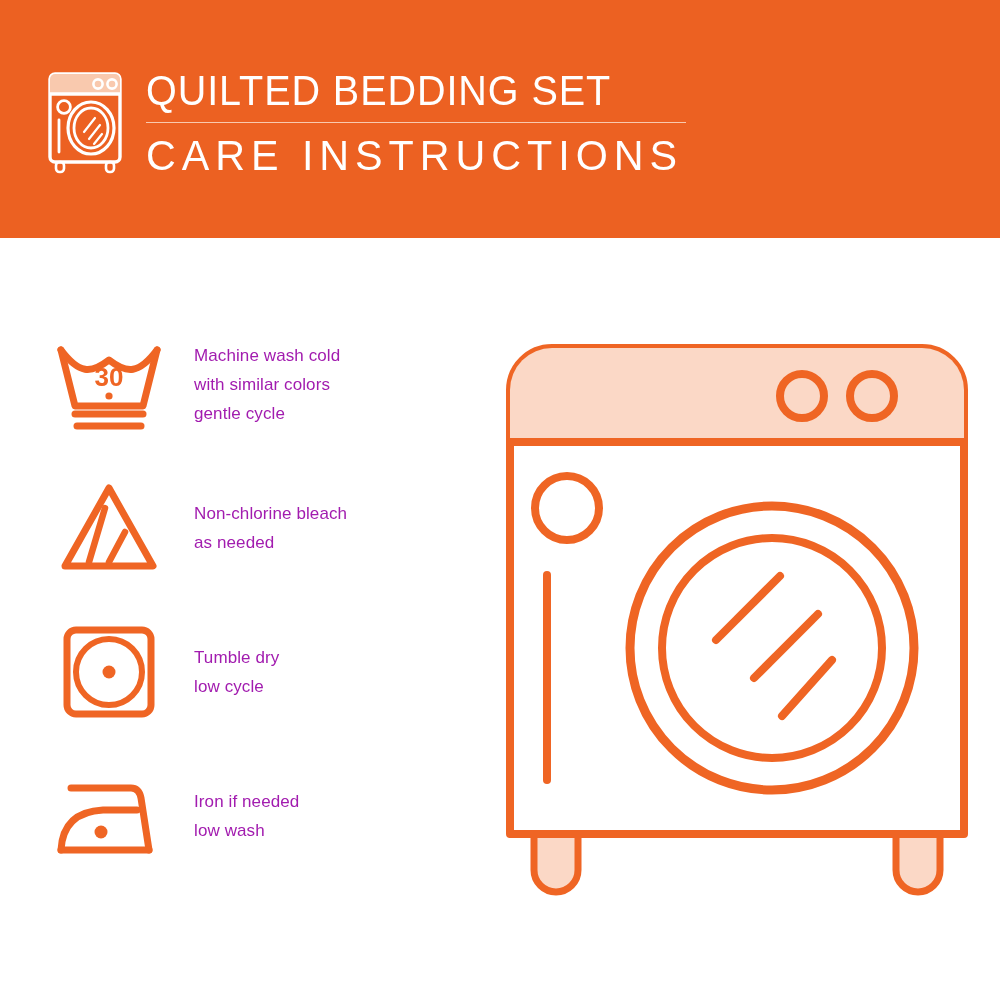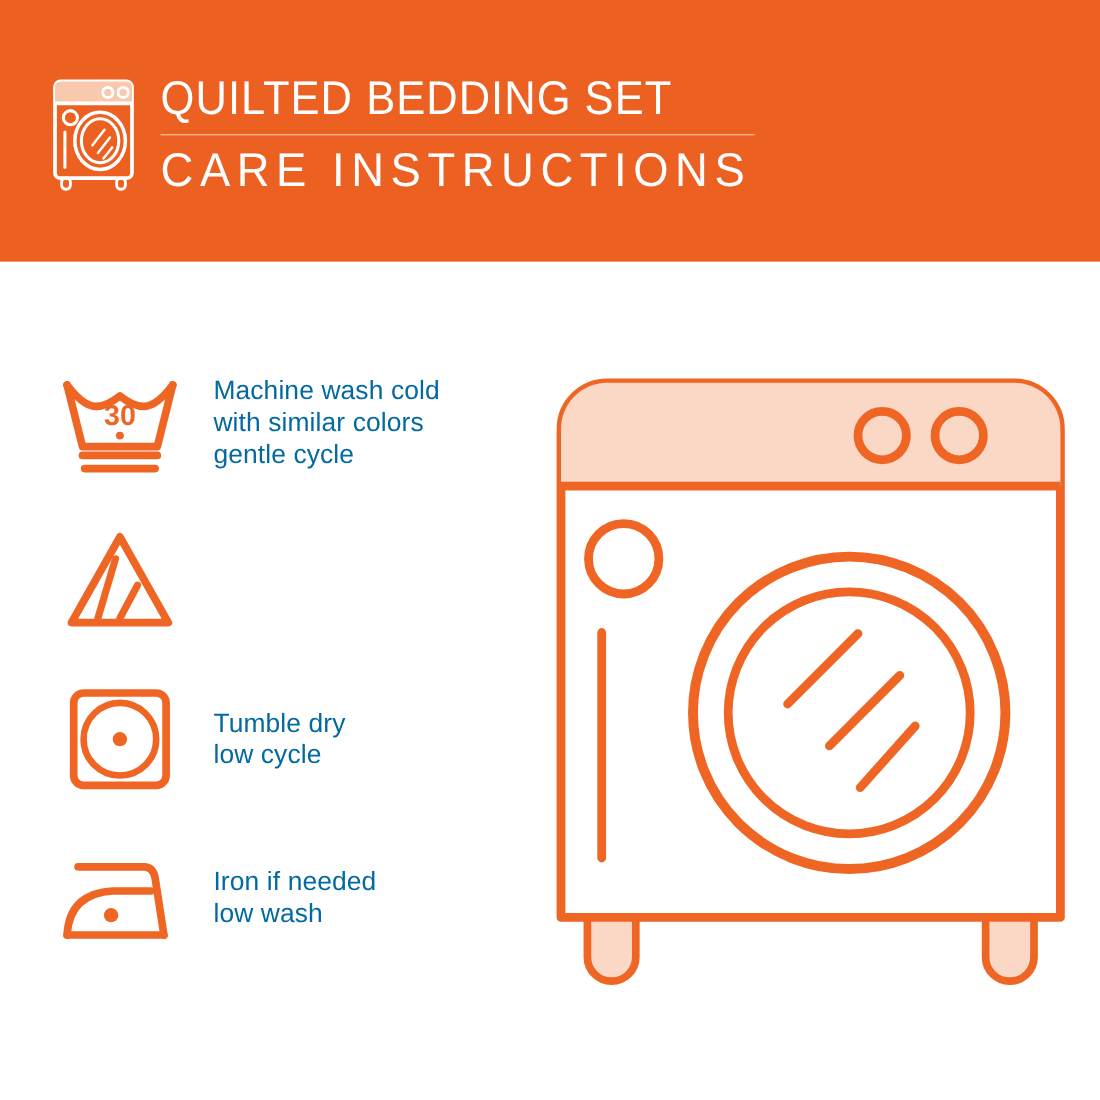--- a/index.html
+++ b/index.html
@@ -93,22 +93,22 @@
     margin-bottom: 28px;
   }
   .instruction-symbol {
     width: 130px;
     flex: 0 0 130px;
     display: flex;
     align-items: center;
     justify-content: center;
   }
   .instruction-text {
-    color: #0369a1;
-    font-size: 24px;
+    color: #a21caf;
+    font-size: 17px;
     line-height: 29px;
     letter-spacing: 0.1px;
     font-weight: 400;
     white-space: pre-line;
     padding-left: 20px;
   }
 
   
   #washer-illustration {
     position: absolute;
@@ -185,20 +185,22 @@
     </div>
 
     <div class="instruction-row">
       <span class="instruction-symbol">
         <svg viewBox="0 0 112 100" width="112" height="100">
           <path d="M56 10 L100 88 L12 88 Z" fill="none" stroke="#EF6524" stroke-width="7" stroke-linejoin="round"></path>
           <line x1="52" y1="30" x2="36" y2="84" stroke="#EF6524" stroke-width="6.5" stroke-linecap="round"></line>
           <line x1="72" y1="54" x2="56" y2="84" stroke="#EF6524" stroke-width="6.5" stroke-linecap="round"></line>
         </svg>
       </span>
+      <div class="instruction-text">Non-chlorine bleach
+as needed</div>
     </div>
 
     <div class="instruction-row">
       <span class="instruction-symbol">
         <svg viewBox="0 0 112 100" width="112" height="100">
           <rect x="14" y="8" width="84" height="84" rx="9" ry="9" fill="none" stroke="#EF6524" stroke-width="7"></rect>
           <circle cx="56" cy="50" r="33" fill="none" stroke="#EF6524" stroke-width="6"></circle>
           <circle cx="56" cy="50" r="6.5" fill="#EF6524"></circle>
         </svg>
       </span>

